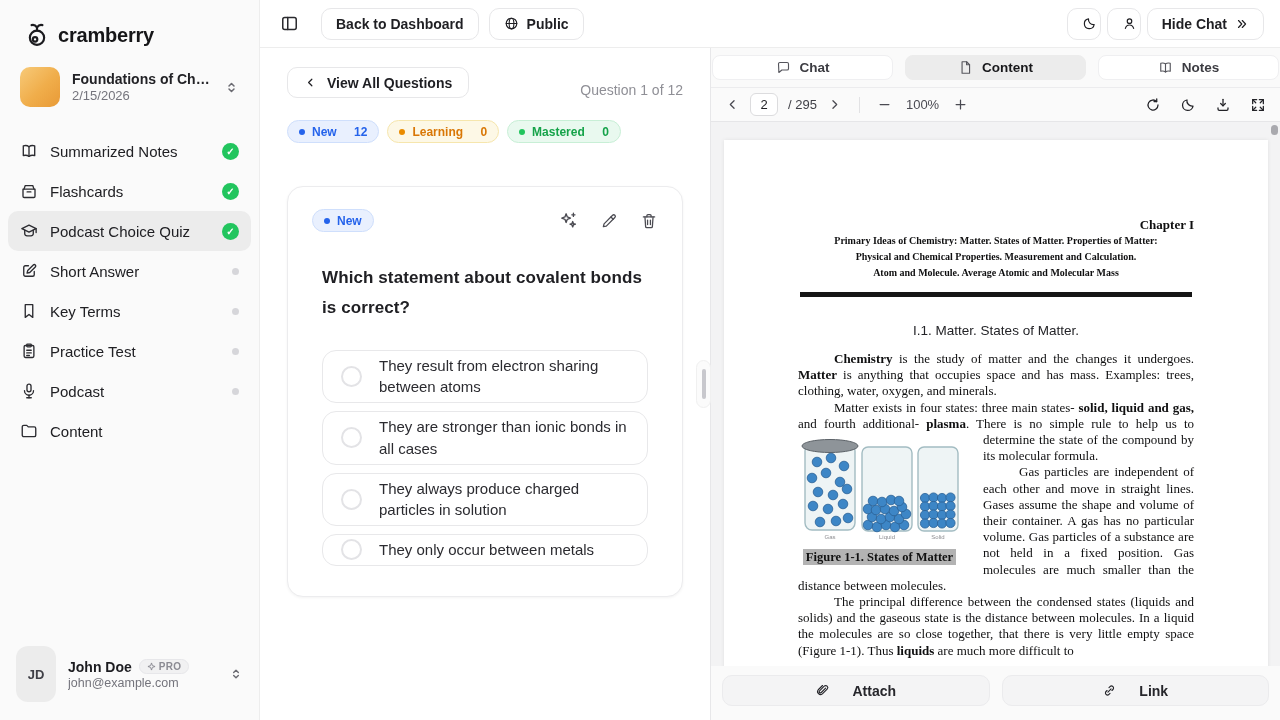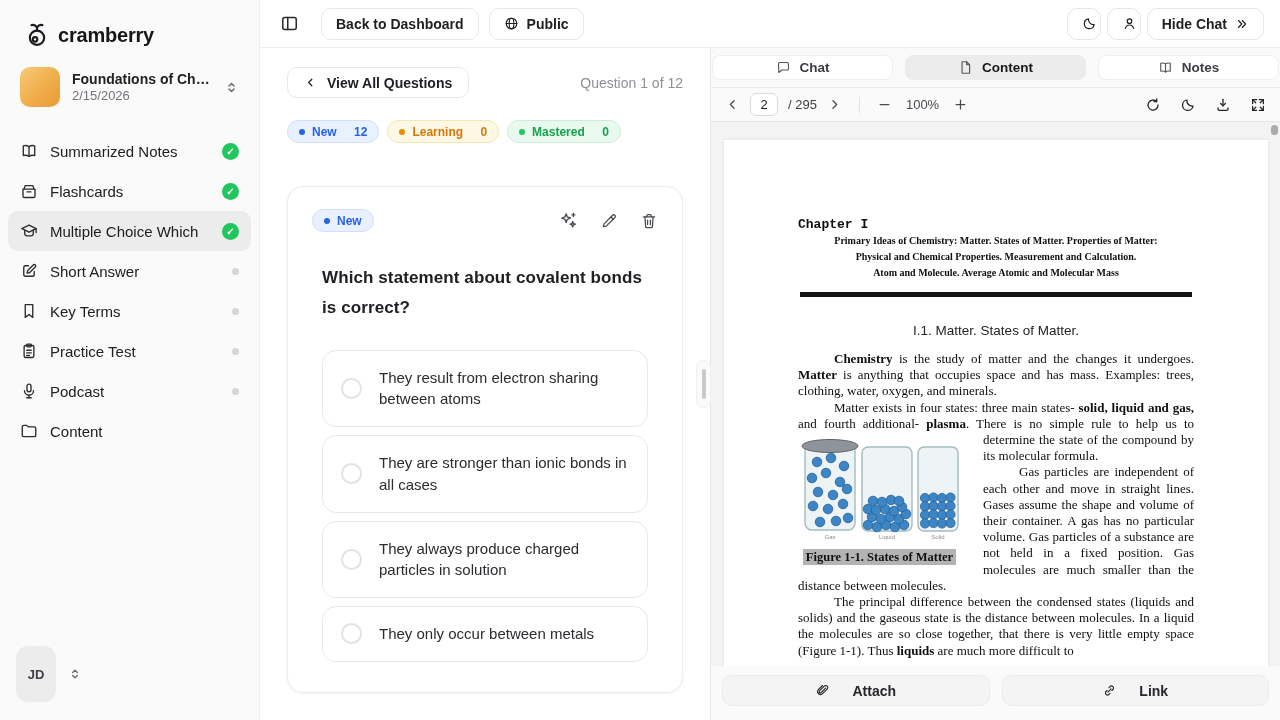--- a/index.html
+++ b/index.html
@@ -43,40 +43,40 @@
   .topbar { height:48px; flex-shrink:0; display:flex; align-items:center; gap:10px; padding:0 16px; border-bottom:1px solid #ededed; background:#fff; }
   .icon-btn { background:none; border:none; color:#2a2a2e; display:flex; align-items:center; justify-content:center; cursor:pointer; padding:4px; }
   .pill-btn { display:inline-flex; align-items:center; gap:8px; height:32px; padding:0 14px; background:#fff; border:1px solid #e7e7e9; border-radius:10px; font-size:14px; font-weight:600; color:#1f1f23; font-family:inherit; cursor:pointer; white-space:nowrap; }
   .sq-btn { width:34px; }
   .topbar-right { margin-left:auto; display:flex; align-items:center; gap:6px; }
 
   .content-row { flex:1; display:flex; min-height:0; position:relative; }
 
   
   .quiz-panel { width:450px; flex-shrink:0; background:#fff; padding:19px 27px 0; overflow:hidden; }
-  .quiz-head { display:flex; align-items:center; justify-content:space-between; }
+  .quiz-head { display:flex; align-items:flex-end; justify-content:space-between; }
   .vaq-btn { display:inline-flex; align-items:center; gap:10px; height:31px; padding:0 16px; background:#fff; border:1px solid #e7e7e9; border-radius:10px; font-size:14px; font-weight:600; color:#1f1f23; font-family:inherit; cursor:pointer; }
   .q-counter { font-size:14px; color:#8f8f96; }
   .filters { display:flex; gap:8px; margin-top:22px; }
   .fbadge { display:inline-flex; align-items:center; gap:7px; height:23px; padding:0 11px; border-radius:999px; font-size:12px; font-weight:700; border:1px solid transparent; cursor:default; }
   .fbadge .dot { width:6px; height:6px; border-radius:50%; }
   .fb-new { color:#2563eb; background:#e9f0fe; border-color:#cfdffc; }
   .fb-new .dot { background:#2563eb; }
   .fb-learning { color:#d97706; background:#fdf8e6; border-color:#f6e6ad; }
   .fb-learning .dot { background:#ea8c00; }
   .fb-mastered { color:#16a34a; background:#e9f9ef; border-color:#c8efd6; }
   .fb-mastered .dot { background:#22c55e; }
 
   .qcard { margin-top:43px; background:#fff; border:1px solid #ececee; border-radius:16px; padding:22px 24px 30px; box-shadow:0 1px 3px rgba(0,0,0,.05); }
   .qcard-head { display:flex; align-items:center; justify-content:space-between; }
   .card-actions { display:flex; align-items:center; gap:22px; color:#4b4b52; }
   .card-actions .ic { cursor:pointer; }
   .question-text { margin:31px 10px 0; font-size:17px; line-height:1.78; font-weight:600; color:#202024; letter-spacing:.1px; }
   .options { margin:26px 10px 0; }
-  .option { display:flex; align-items:center; gap:17px; border:1px solid #e8e8ea; border-radius:14px; padding:16px 18px; margin-bottom:8px; font-size:15px; line-height:1.45; color:#2b2b30; background:#fff; cursor:pointer; }
+  .option { display:flex; align-items:center; gap:17px; border:1px solid #e8e8ea; border-radius:14px; padding:4px 18px; margin-bottom:8px; font-size:15px; line-height:1.45; color:#2b2b30; background:#fff; cursor:pointer; }
   .radio { width:21px; height:21px; border:2px solid #e3e3e6; border-radius:50%; flex-shrink:0; background:#fff; }
 
   
   .resize-handle { position:absolute; left:436px; top:calc(50% - 24px); width:15px; height:48px; background:#fbfbfb; border:1px solid #f0f0f0; border-radius:10px; display:flex; align-items:center; justify-content:center; z-index:5; cursor:col-resize; }
   .resize-handle .bar { width:4px; height:30px; background:#c8c8cd; border-radius:2px; }
 
   
   .right-panel { flex:1; min-width:0; background:#fafafa; border-left:1px solid #e7e7e9; display:flex; flex-direction:column; }
   .tabs { display:flex; gap:12px; padding:7px 1px; border-bottom:1px solid #ececee; }
   .tab { flex:1; height:25px; border-radius:8px; display:flex; align-items:center; justify-content:center; gap:9px; font-size:13.5px; font-weight:600; color:#3c3c42; background:#fff; border:1px solid #efeff1; cursor:pointer; }
@@ -87,21 +87,21 @@
   .page-input { width:28px; height:23px; border:1px solid #dcdcde; border-radius:6px; background:#fff; text-align:center; font-size:13px; font-family:inherit; color:#1f1f23; }
   .tb-sep { width:1px; height:16px; background:#e2e2e4; margin:0 7px; }
   .zoom-level { color:#4a4a52; margin:0 4px; }
   .tb-right { margin-left:auto; display:flex; align-items:center; gap:19px; color:#222227; }
   .tb-right .ic { cursor:pointer; }
 
   .pdf-area { flex:1; position:relative; background:#f3f3f4; overflow:hidden; }
   .pdf-scrollthumb { position:absolute; right:2px; top:3px; width:7px; height:10px; background:#a9a9ae; border-radius:4px; z-index:4; }
   .pdf-page { position:absolute; top:18px; left:13px; width:544px; height:760px; background:#fff; box-shadow:0 0 4px rgba(0,0,0,.08); padding:77px 74px 0; }
   .pdf-serif { font-family:"Liberation Serif", serif; color:#0f0f10; }
-  .pdf-h1 { text-align:left; font-weight:700; font-size:13px; line-height:16px;font-family:Liberation Mono, monospace; }
+  .pdf-h1 { text-align:right; font-weight:700; font-size:13px; line-height:16px; }
   .pdf-sub { text-align:center; font-weight:700; font-size:10px; line-height:16px; }
   .pdf-rule { margin:11px 2px 0; height:3px; border-top:3px solid #151515; border-bottom:2px solid #151515; }
   .pdf-sec { font-family:"Liberation Sans", sans-serif; text-align:center; font-size:13.5px; color:#242428; margin-top:26px; }
   .pdf-body { margin-top:13px; }
   .pdf-body p { font-size:13px; line-height:16.2px; text-align:justify; text-indent:36px; }
   .fig { float:left; width:163px; margin:5px 22px 6px 0; text-indent:0; }
   .fig-caption { font-family:"Liberation Serif", serif; font-weight:700; font-size:12.5px; background:#b3b3b3; color:#111; padding:0 3px; margin:2px auto 0; display:table; text-indent:0; white-space:nowrap; }
 
   .pdf-bottom { flex-shrink:0; display:flex; gap:12px; padding:9px 11px 14px; background:#fafafa; }
   .pdf-action { flex:1; height:31px; border-radius:10px; border:1px solid #ebebed; background:#f4f4f5; display:flex; align-items:center; justify-content:center; gap:22px; font-size:14px; font-weight:600; color:#26262b; font-family:inherit; cursor:pointer; }
@@ -154,21 +154,21 @@
       <span class="nav-status">
           <span class="status-done"></span>
         </span>
     </div>
     <div class="nav-item active">
       <svg class="ic" width="18" height="18" viewBox="0 0 24 24" fill="none" stroke="currentColor" stroke-width="1.8" stroke-linecap="round" stroke-linejoin="round">
           <path d="M12 4.2 2.5 8.8 12 13.4l9.5-4.6z"></path>
           <path d="M6.3 11v4.6c0 1.5 2.6 2.9 5.7 2.9s5.7-1.4 5.7-2.9V11"></path>
           <path d="M21.5 9v5"></path>
         </svg>
-      <span>Multiple Choice Which</span>
+      <span>Podcast Choice Quiz</span>
       <span class="nav-status">
           <span class="status-done"></span>
         </span>
     </div>
     <div class="nav-item">
       <svg class="ic" width="18" height="18" viewBox="0 0 24 24" fill="none" stroke="currentColor" stroke-width="1.8" stroke-linecap="round" stroke-linejoin="round">
           <path d="M19 12.7V17a2 2 0 0 1-2 2H7a2 2 0 0 1-2-2V7a2 2 0 0 1 2-2h4.3"></path>
           <path d="M17.7 3.9a1.9 1.9 0 0 1 2.7 2.7L13 14l-3.6.9.9-3.6z"></path>
         </svg>
       <span>Short Answer</span>
@@ -213,20 +213,32 @@
           <path d="M3 6.5A2 2 0 0 1 5 4.5h4l2 2h8a2 2 0 0 1 2 2V17.5a2 2 0 0 1-2 2H5a2 2 0 0 1-2-2z"></path>
         </svg>
       <span>Content</span>
     </div>
   </nav>
 
   <div class="sidebar-spacer"></div>
 
   <div class="user-row">
     <div class="user-avatar">JD</div>
+    <div class="user-meta">
+      <div class="user-nameline">
+        <span class="user-name">John Doe</span>
+        <span class="pro-badge">
+          <svg class="ic" width="9" height="9" viewBox="0 0 24 24" fill="none" stroke="currentColor" stroke-width="2.6" stroke-linejoin="round">
+              <path d="M12 2.5l2.4 7.1 7.1 2.4-7.1 2.4L12 21.5l-2.4-7.1-7.1-2.4 7.1-2.4z"></path>
+            </svg>
+          <span>PRO</span>
+        </span>
+      </div>
+      <div class="user-email">john@example.com</div>
+    </div>
     <svg class="ic updown" width="14" height="14" viewBox="0 0 24 24" fill="none" stroke="currentColor" stroke-width="2.4" stroke-linecap="round" stroke-linejoin="round">
         <path d="M8 9.5 12 5.5l4 4"></path>
         <path d="M8 14.5l4 4 4-4"></path>
       </svg>
   </div>
 </aside>
 
 <div class="main">
   <header class="topbar">
     <button class="icon-btn">

